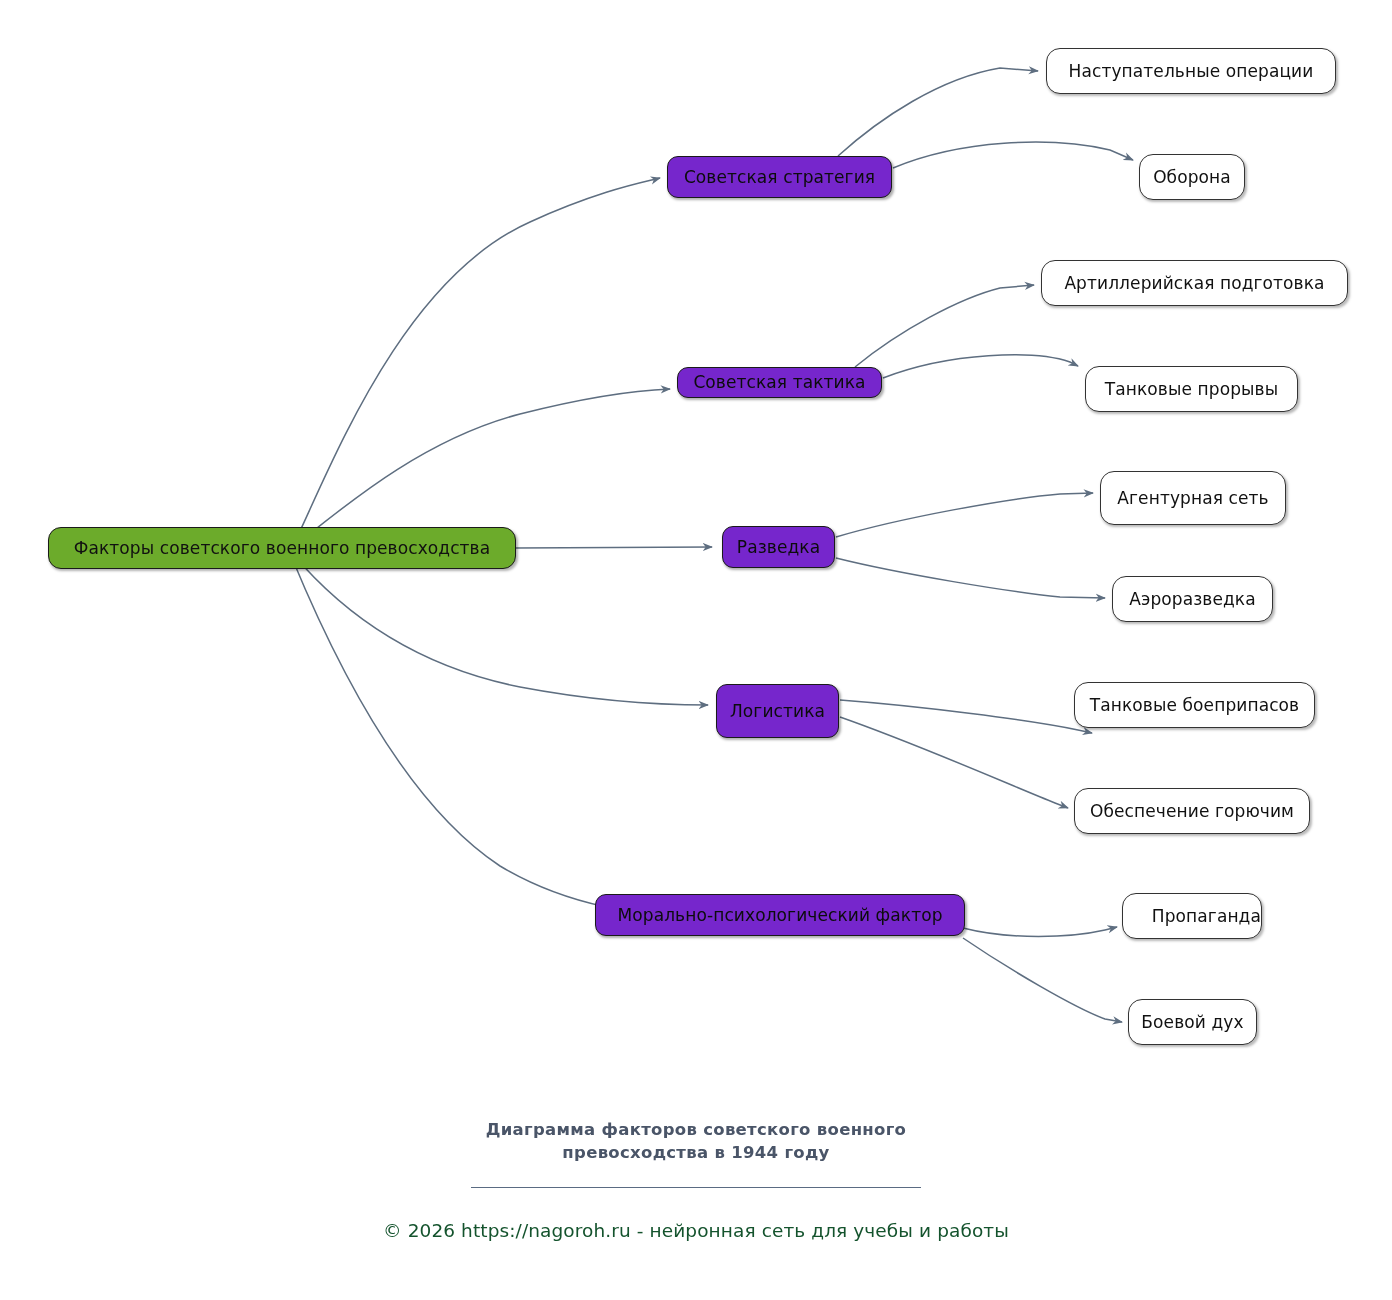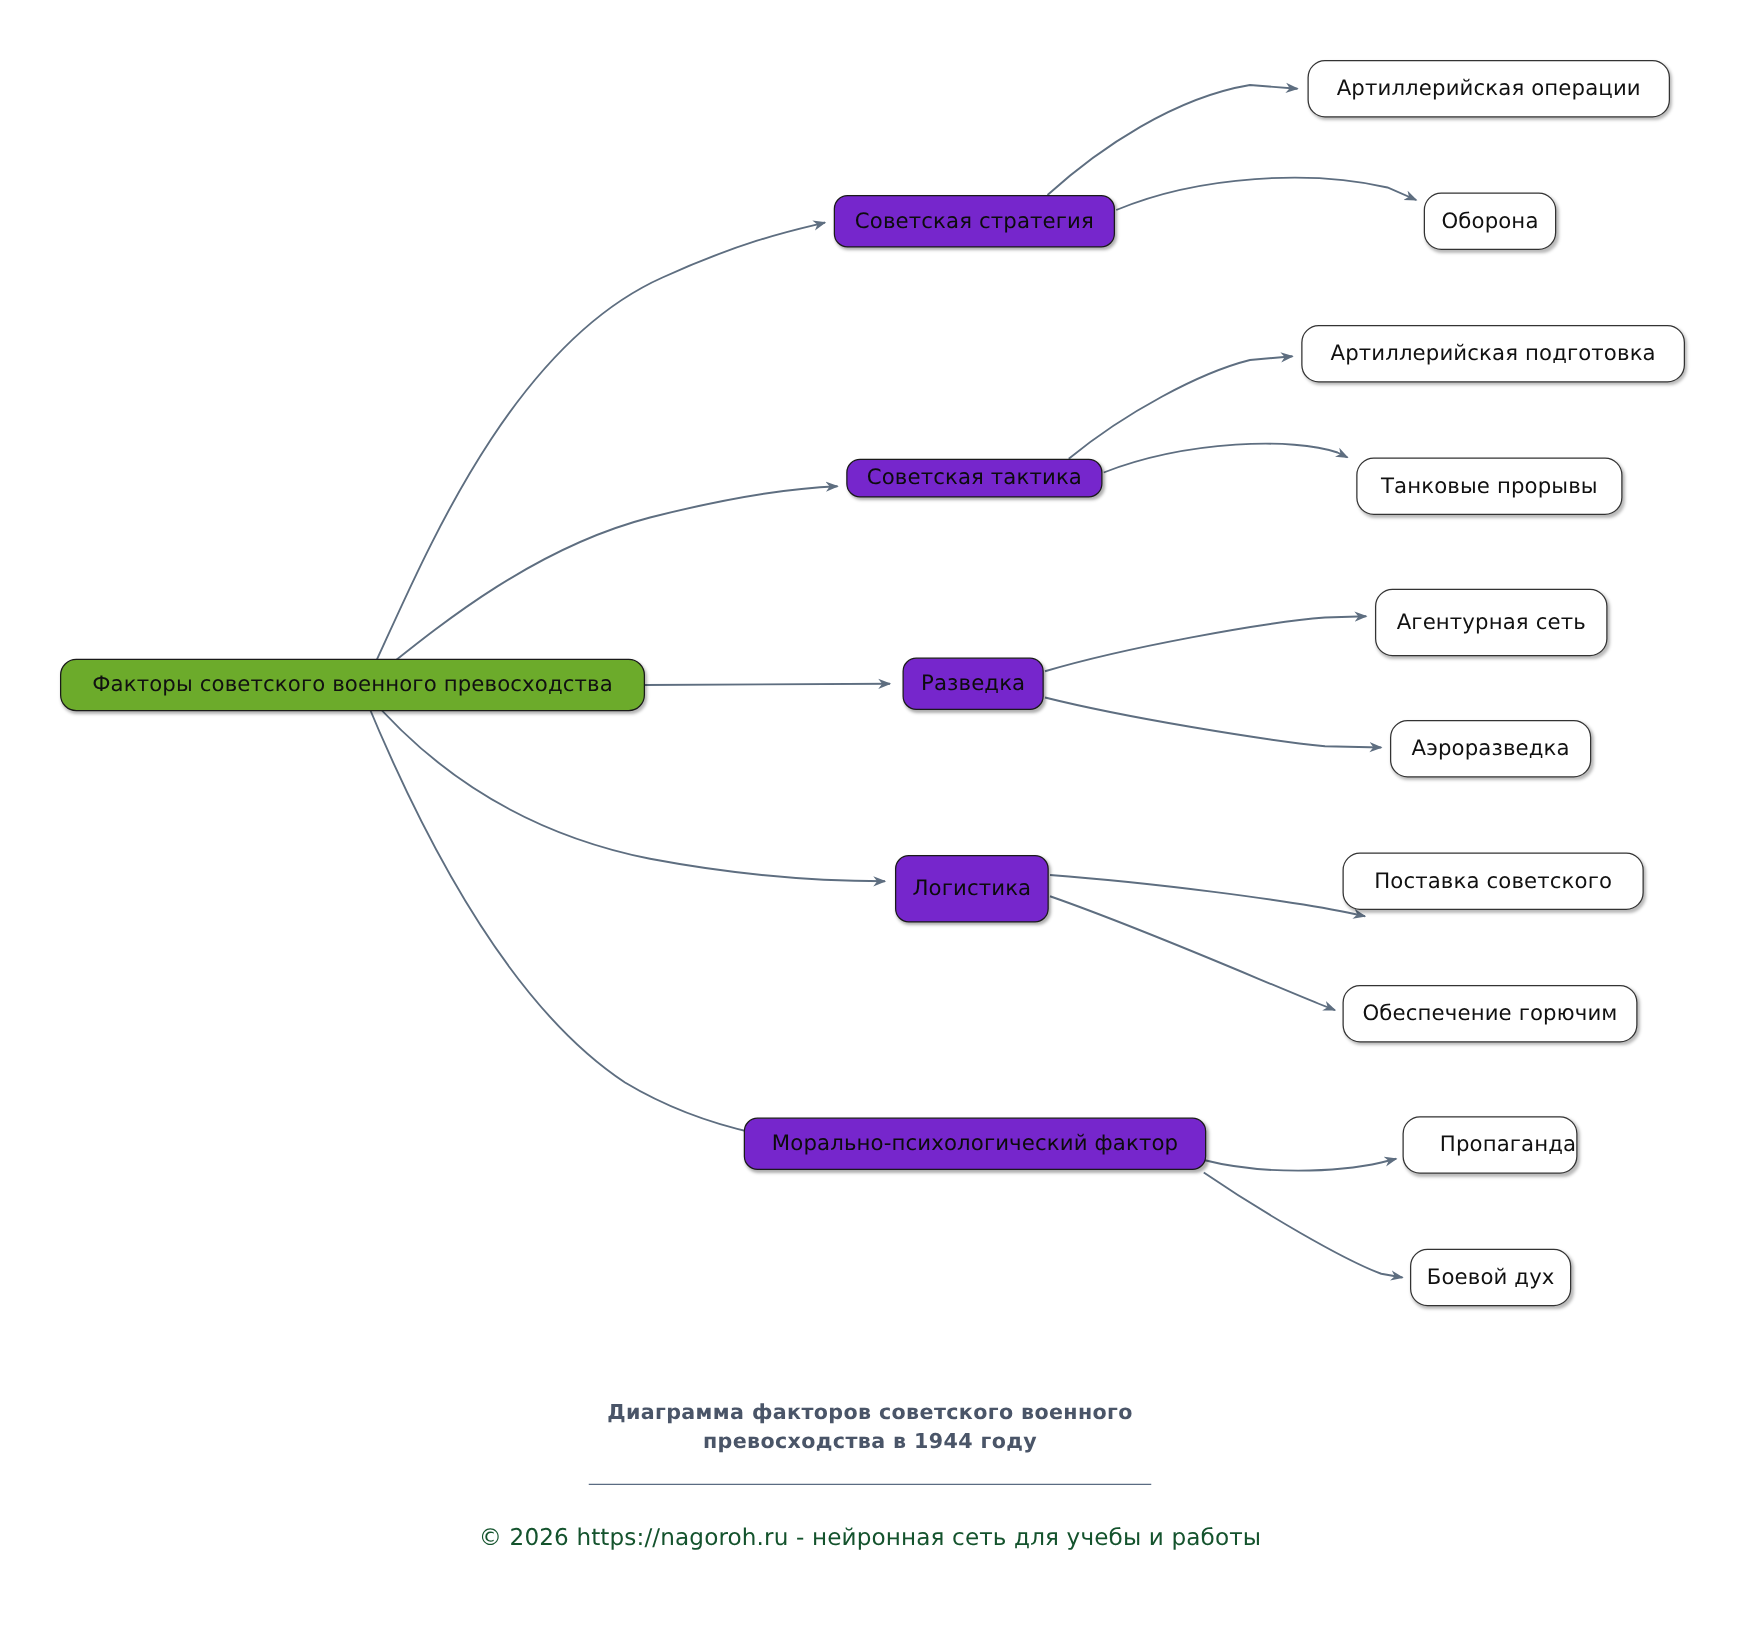--- a/index.html
+++ b/index.html
@@ -150,21 +150,21 @@
   </svg>
 
   <div class="node node-root" style="left:48px; top:527px; width:468px; height:42px;">
     <span class="node-label">Факторы советского военного превосходства</span>
   </div>
 
   <div class="node node-branch" style="left:667px; top:156px; width:225px; height:42px;">
     <span class="node-label">Советская стратегия</span>
   </div>
   <div class="node node-leaf" style="left:1046px; top:48px; width:290px; height:46px;">
-    <span class="node-label">Артиллерийская операции</span>
+    <span class="node-label">Наступательные операции</span>
   </div>
   <div class="node node-leaf" style="left:1139px; top:154px; width:106px; height:46px;">
     <span class="node-label">Оборона</span>
   </div>
 
   <div class="node node-branch" style="left:677px; top:367px; width:205px; height:31px;">
     <span class="node-label">Советская тактика</span>
   </div>
   <div class="node node-leaf" style="left:1041px; top:260px; width:307px; height:46px;">
     <span class="node-label">Артиллерийская подготовка</span>
@@ -180,21 +180,21 @@
     <span class="node-label">Агентурная сеть</span>
   </div>
   <div class="node node-leaf" style="left:1112px; top:576px; width:161px; height:46px;">
     <span class="node-label">Аэроразведка</span>
   </div>
 
   <div class="node node-branch" style="left:716px; top:684px; width:123px; height:54px;">
     <span class="node-label">Логистика</span>
   </div>
   <div class="node node-leaf" style="left:1074px; top:682px; width:241px; height:46px;">
-    <span class="node-label">Поставка советского</span>
+    <span class="node-label">Танковые боеприпасов</span>
   </div>
   <div class="node node-leaf" style="left:1074px; top:788px; width:236px; height:46px;">
     <span class="node-label">Обеспечение горючим</span>
   </div>
 
   <div class="node node-branch" style="left:595px; top:894px; width:370px; height:42px;">
     <span class="node-label">Морально-психологический фактор</span>
   </div>
   <div class="node node-leaf" style="left:1122px; top:893px; width:140px; height:46px;justify-content:flex-end;">
     <span class="node-label">Пропаганда</span>

